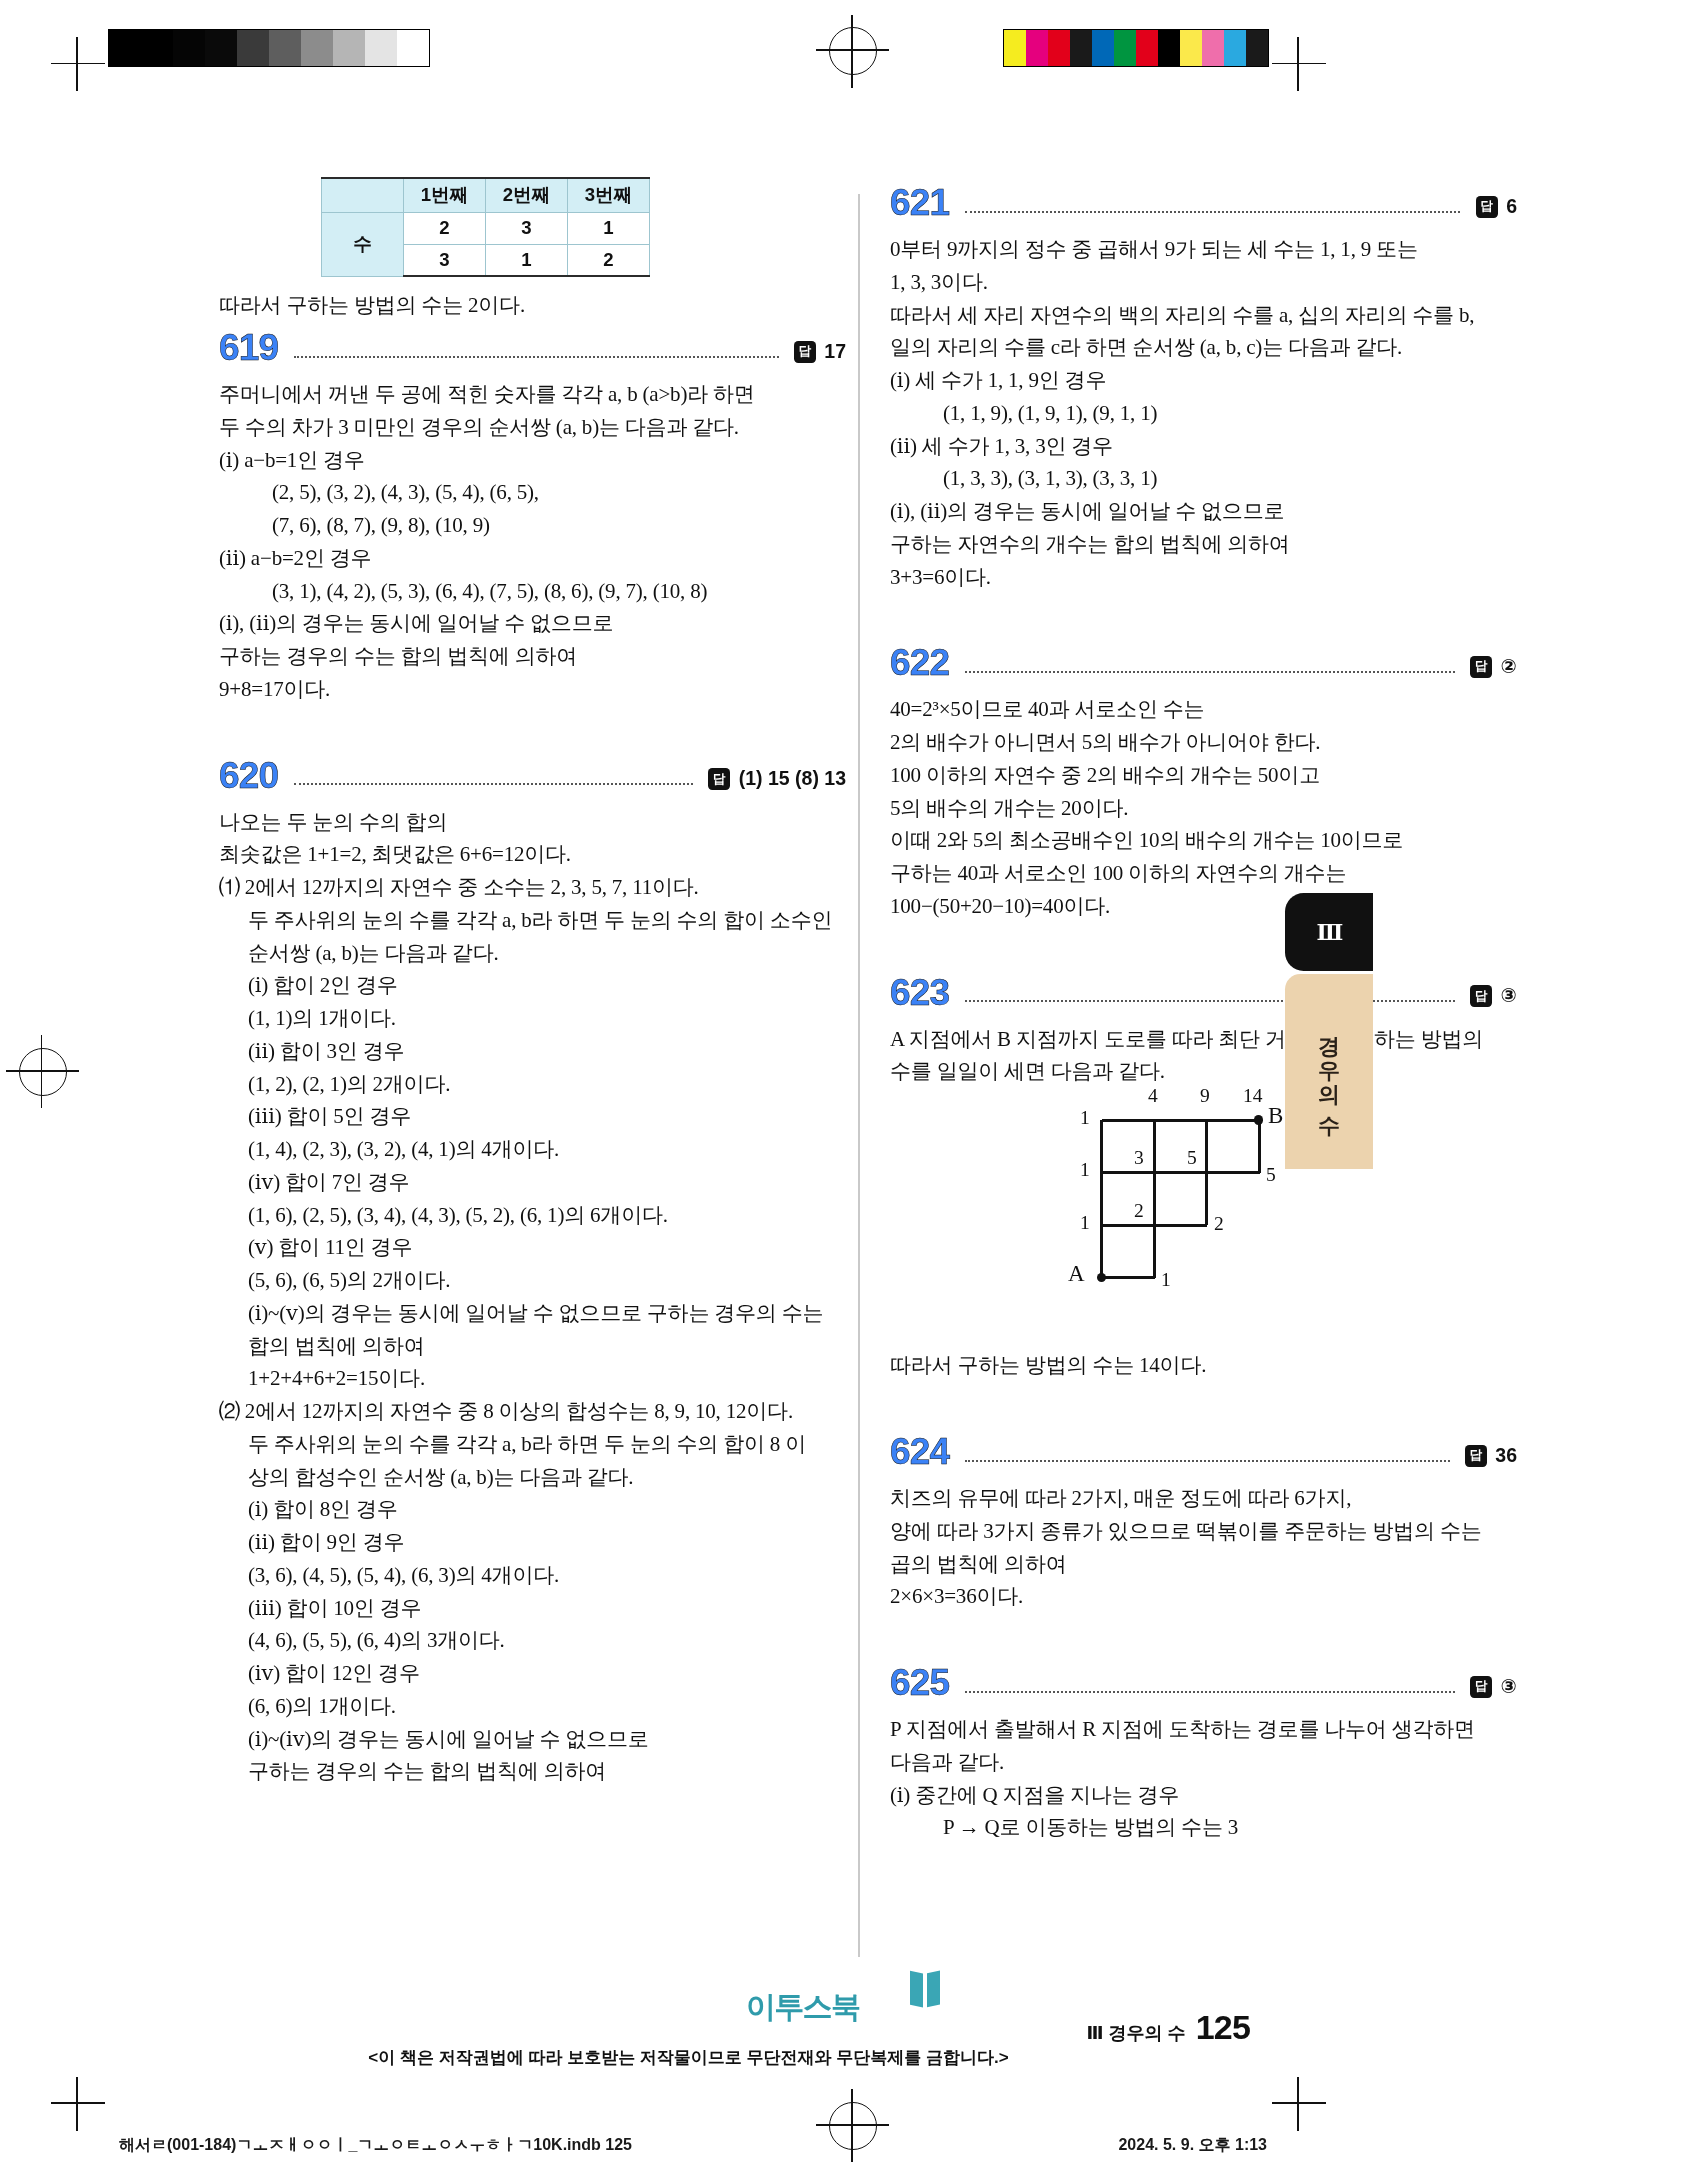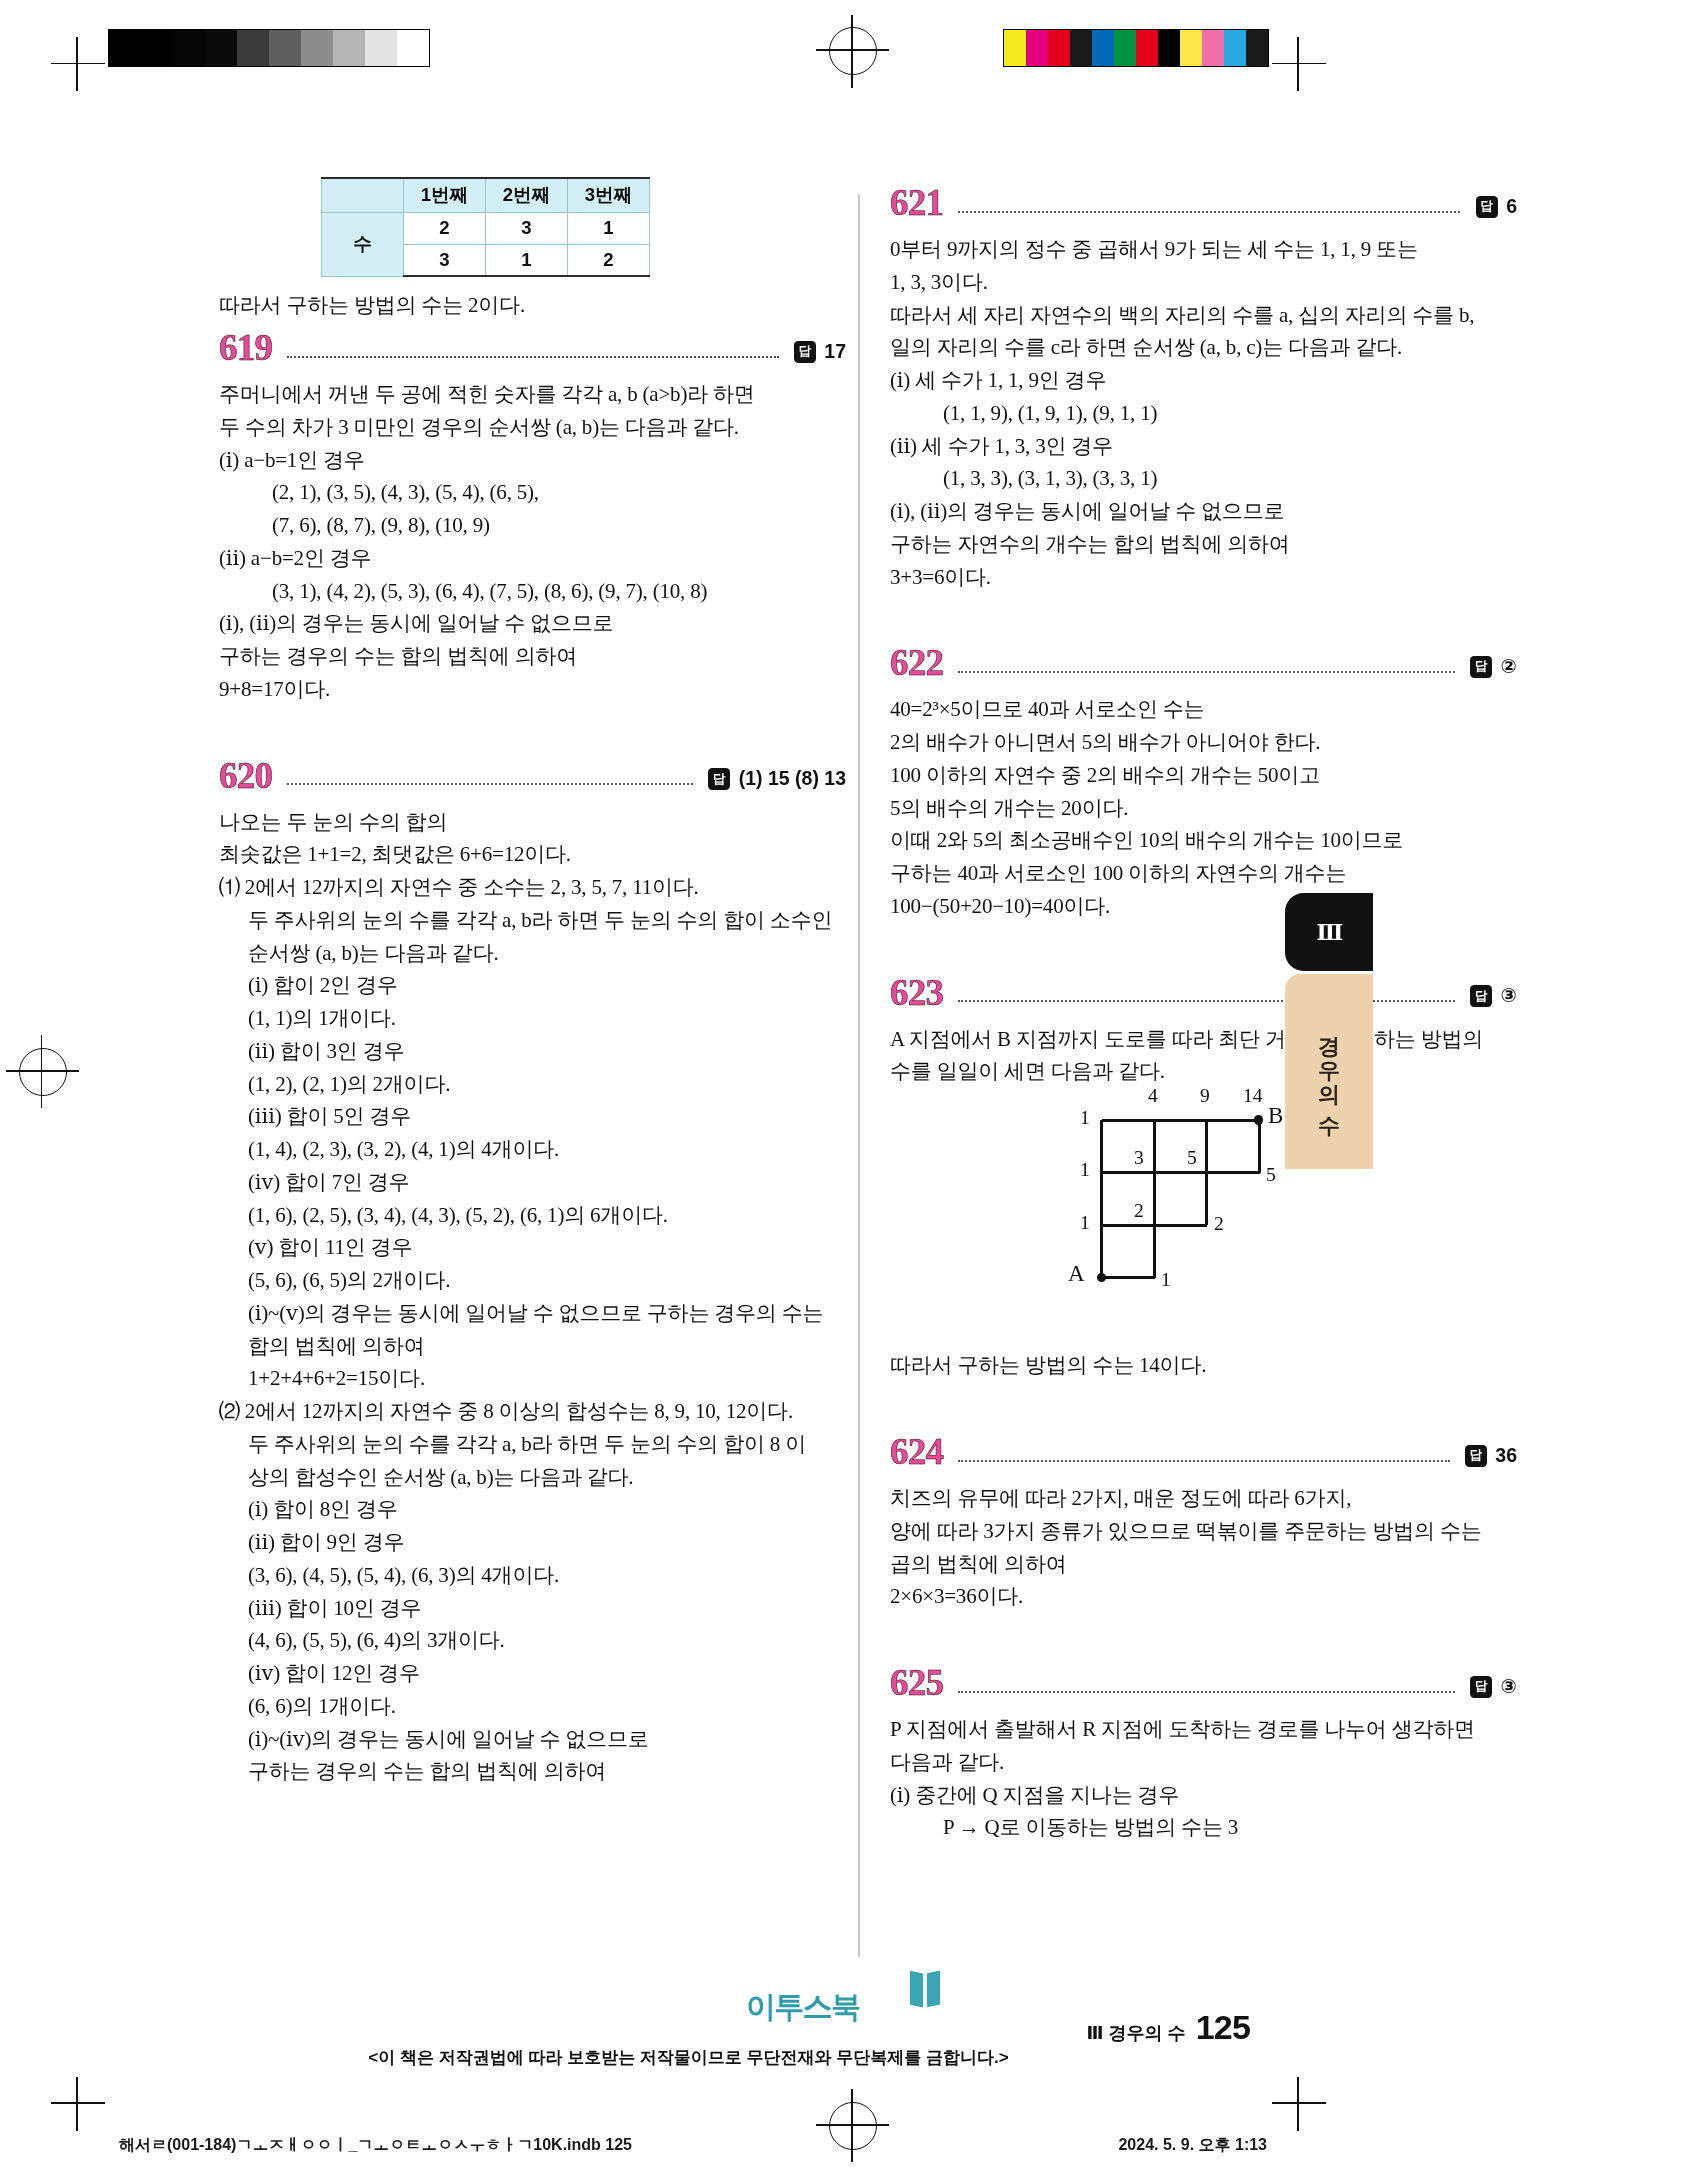--- a/index.html
+++ b/index.html
@@ -58,23 +58,23 @@
   table.tbl td.lbl{background:#d3eef5;width:78px;}
   table.tbl td{background:#fff;}
   table.tbl tr.top th,table.tbl tr.top td{border-top:2.5px solid #2b2b2b;}
   table.tbl tr.bot td{border-bottom:2.5px solid #2b2b2b;}
 
   
   .prob{margin-top:0;position:relative;}
   .prob + .prob{margin-top:44px;}
   .phead{display:flex;align-items:flex-end;gap:8.5px;height:44px;}
   .pnum{
-    font-family:Liberation Serif, serif;
+    font-family:Liberation Sans, sans-serif;
     font-weight:bold;font-size:37px;letter-spacing:-0.8px;
-    color:#ec4899;line-height:1;
+    color:#3b82f6;line-height:1;
     -webkit-text-stroke:0.5px #111;
   }
   .dots{
     flex:1;
     border-bottom:2.5px dotted #555;
     margin:0 6.8px 8.5px 6.8px;
     height:0.8px;
   }
   .ansbox{
     display:inline-flex;align-items:center;justify-content:center;
@@ -238,21 +238,21 @@
           <div class="phead">
             <div class="pnum">619</div>
             <div class="dots"></div>
             <div class="ansbox">답</div>
             <div class="ansval">17</div>
           </div>
           <div class="sol">
             <div class="ln">주머니에서 꺼낸 두 공에 적힌 숫자를 각각 a, b (a&gt;b)라 하면</div>
             <div class="ln">두 수의 차가 3 미만인 경우의 순서쌍 (a, b)는 다음과 같다.</div>
             <div class="ln">(ⅰ) a−b=1인 경우</div>
-            <div class="ln i2">(2, 1), (3, 5), (4, 3), (5, 4), (6, 5),</div>
+            <div class="ln i2">(2, 5), (3, 2), (4, 3), (5, 4), (6, 5),</div>
             <div class="ln i2">(7, 6), (8, 7), (9, 8), (10, 9)</div>
             <div class="ln">(ⅱ) a−b=2인 경우</div>
             <div class="ln i2">(3, 1), (4, 2), (5, 3), (6, 4), (7, 5), (8, 6), (9, 7), (10, 8)</div>
             <div class="ln">(ⅰ), (ⅱ)의 경우는 동시에 일어날 수 없으므로</div>
             <div class="ln">구하는 경우의 수는 합의 법칙에 의하여</div>
             <div class="ln">9+8=17이다.</div>
           </div>
         </div>
         <div class="prob">
           <div class="phead">

